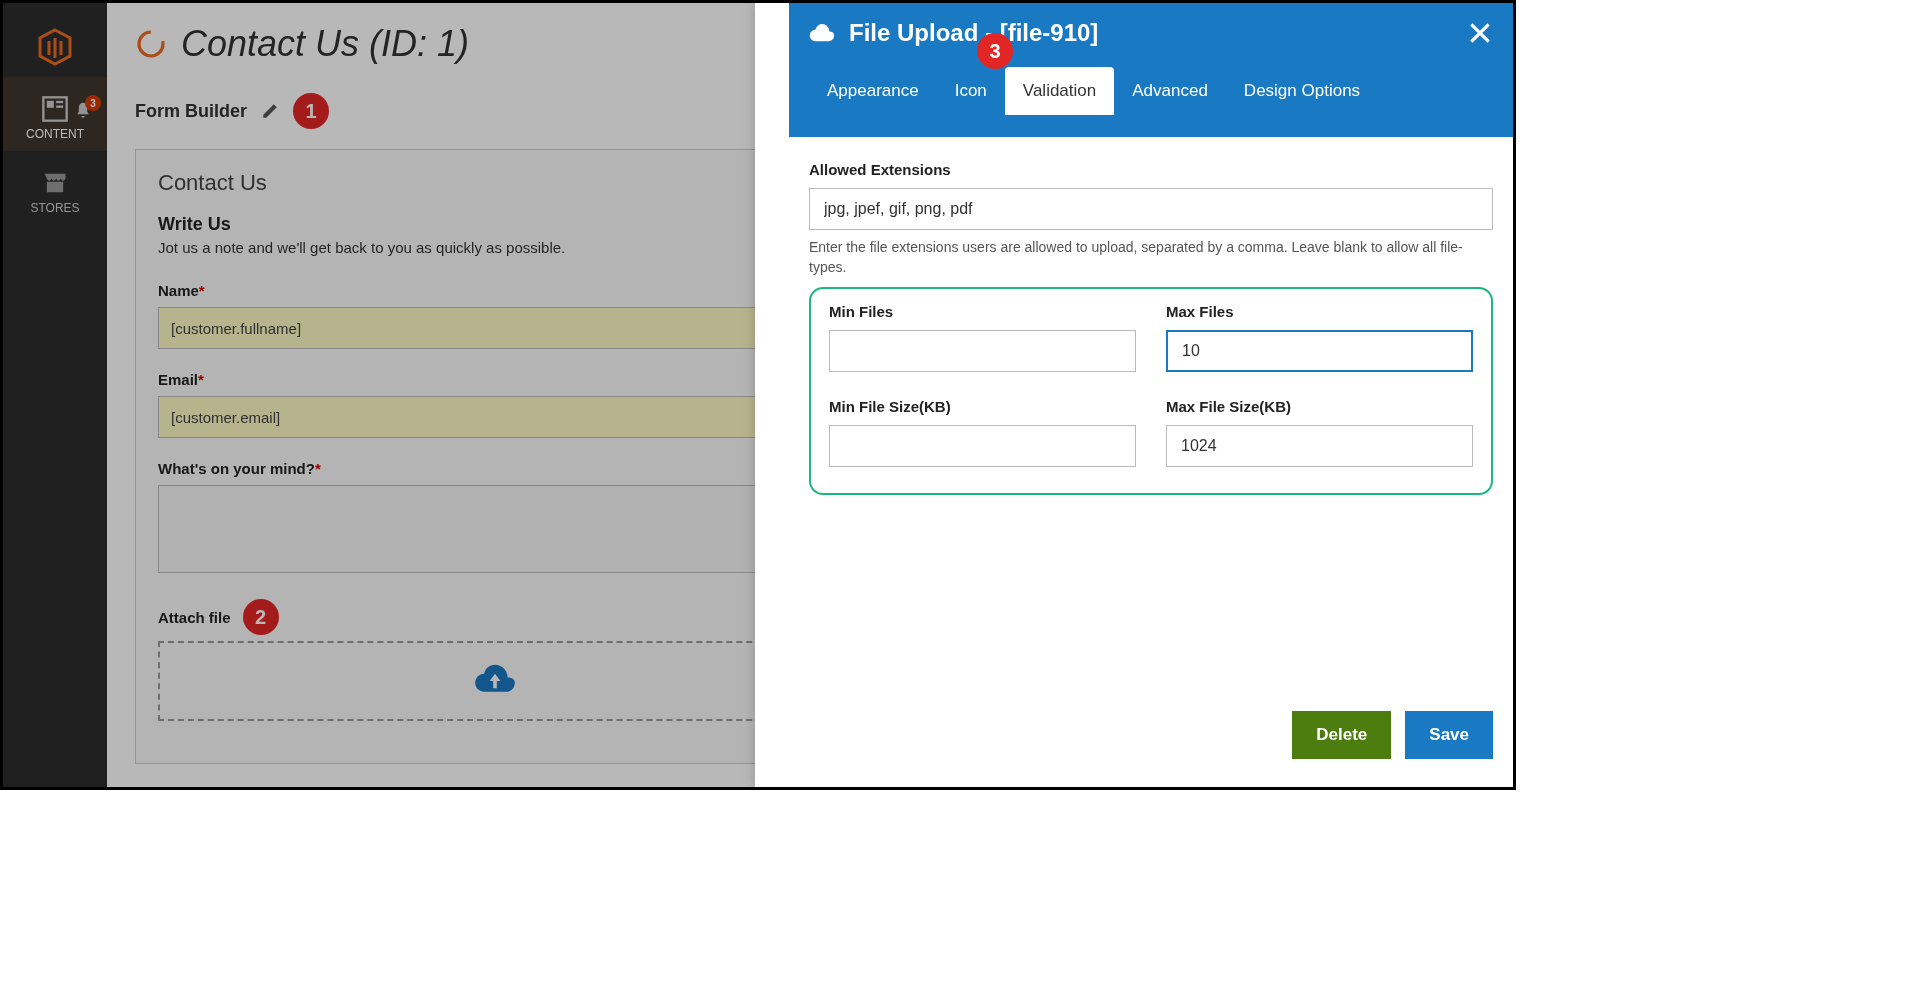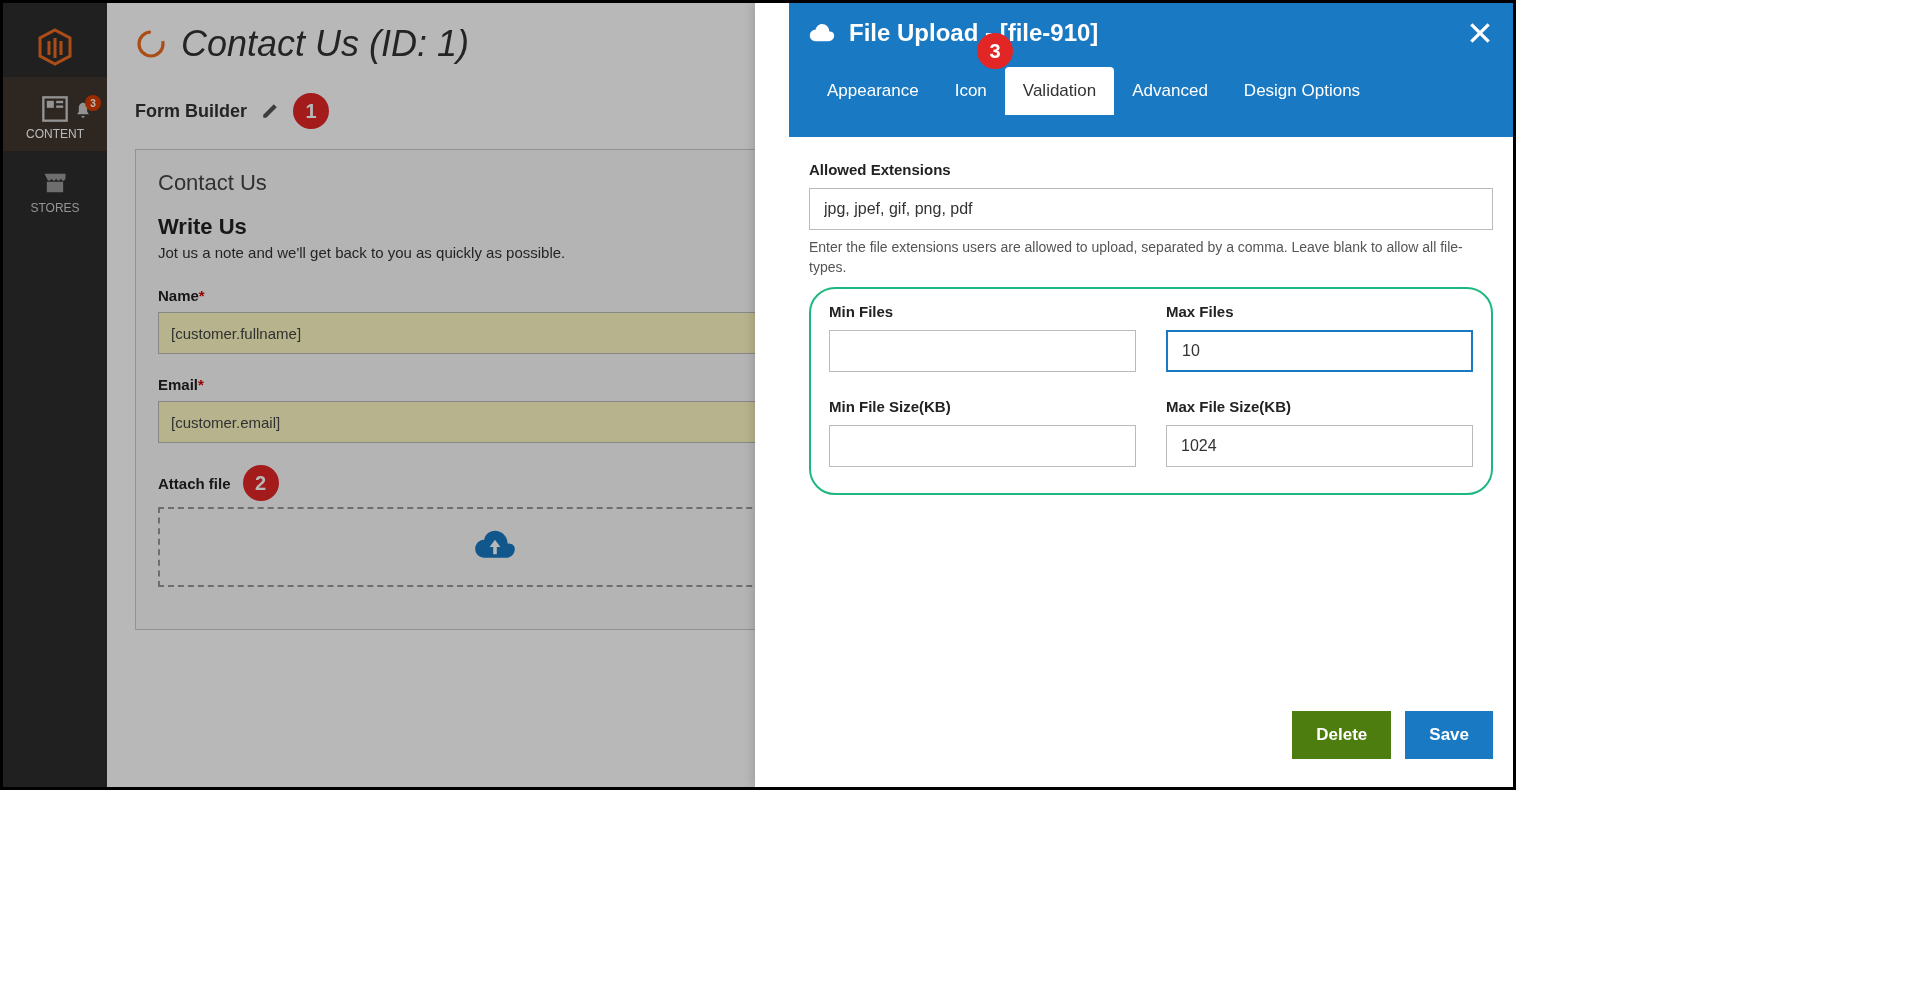--- a/index.html
+++ b/index.html
@@ -22,21 +22,21 @@
 .page-title-row { display: flex; align-items: center; gap: 14px; margin-bottom: 28px; }
 .spinner-icon { width: 32px; height: 32px; }
 .page-title { font-size: 36px; font-weight: 400; color: #333; font-style: italic; }
 .section-row { display: flex; align-items: center; gap: 14px; margin-bottom: 20px; }
 .section-title { font-size: 18px; font-weight: 600; color: #333; }
 .pencil-icon { width: 18px; height: 18px; color: #555; }
 .badge-circle { width: 36px; height: 36px; border-radius: 50%; background: #e22626; color: #fff; font-size: 20px; font-weight: bold; display: flex; align-items: center; justify-content: center; }
 
 .form-canvas { border: 1px solid #ccc; background: #fafafa; padding: 20px 22px; width: 720px; }
 .canvas-head { font-size: 22px; color: #444; margin-bottom: 18px; }
-.canvas-sub { font-size: 22px; font-weight: bold; color: #222; margin-bottom: 4px; margin-top: 14px; }
+.canvas-sub { font-size: 18px; font-weight: bold; color: #222; margin-bottom: 4px; margin-top: 14px; }
 .canvas-desc { font-size: 15px; color: #333; margin-bottom: 26px; }
 .field { margin-bottom: 22px; }
 .field-label { font-size: 15px; font-weight: 700; color: #222; display: block; margin-bottom: 8px; }
 .req { color: #d40000; }
 .text-input { width: 100%; border: 1px solid #bbb; background: #fef9c3; height: 42px; padding: 0 12px; font-size: 15px; color: #444; }
 .textarea-input { width: 100%; border: 1px solid #bbb; background: #f5f5f5; height: 88px; padding: 10px 12px; font-size: 15px; resize: none; }
 .attach-label { font-size: 15px; font-weight: 600; color: #222; display: inline-flex; align-items: center; gap: 12px; margin-bottom: 6px; }
 .attach-box { border: 2px dashed #999; height: 80px; width: 100%; display: flex; align-items: center; justify-content: center; }
 .cloud-up { width: 44px; height: 36px; color: #1979c3; }
 
@@ -54,21 +54,21 @@
 .tab { padding: 14px 18px; font-size: 17px; color: #fff; cursor: pointer; border-top-left-radius: 4px; border-top-right-radius: 4px; }
 .tab.active { background: #fff; color: #333; }
 .badge-float { position: absolute; top: -34px; left: 168px; width: 36px; height: 36px; border-radius: 50%; background: #e22626; color: #fff; font-size: 20px; font-weight: bold; display: flex; align-items: center; justify-content: center; z-index: 5; }
 
 .panel-body { padding: 24px 20px; flex: 1; overflow: auto; }
 .pb-label { font-size: 15px; font-weight: 600; color: #222; margin-bottom: 10px; display: block; }
 .pb-input { width: 100%; border: 1px solid #bbb; height: 42px; padding: 0 14px; font-size: 16px; color: #333; margin-bottom: 8px; }
 .pb-input.focus { border: 2px solid #1979c3; }
 .pb-hint { font-size: 14px; color: #555; margin-bottom: 10px; line-height: 1.4; }
 
-.highlight-box { border: 2px solid #1db87f; border-radius: 26px; padding: 14px 18px 18px; margin-top: 4px; }
+.highlight-box { border: 2px solid #1db87f; border-radius: 14px; padding: 14px 18px 18px; margin-top: 4px; }
 .two-col { display: flex; gap: 30px; }
 .col { flex: 1; }
 .col .pb-label { margin-top: 0; }
 .row2 { margin-top: 18px; }
 
 .panel-footer { padding: 16px 20px 28px; display: flex; justify-content: flex-end; gap: 14px; }
 .btn { padding: 14px 24px; font-size: 17px; font-weight: 600; color: #fff; border: none; cursor: pointer; }
 .btn-del { background: #4d7c0f; }
 .btn-save { background: #1979c3; }
 </style>
@@ -124,20 +124,24 @@
     <div class="canvas-head">Contact Us</div>
     <div class="canvas-sub">Write Us</div>
     <div class="canvas-desc">Jot us a note and we'll get back to you as quickly as possible.</div>
     <div class="field">
       <label class="field-label"><span>Name</span><span class="req">*</span></label>
       <input class="text-input" value="[customer.fullname]" style="">
     </div>
     <div class="field">
       <label class="field-label"><span>Email</span><span class="req">*</span></label>
       <input class="text-input" value="[customer.email]" style="">
+    </div>
+    <div class="field">
+      <label class="field-label"><span>What's on your mind?</span><span class="req">*</span></label>
+      <textarea class="textarea-input" style=""></textarea>
     </div>
     <div class="field">
       <div class="attach-label">
         <span>Attach file</span>
         <div class="badge-circle">2</div>
       </div>
       <div class="attach-box">
         <svg class="cloud-up" viewBox="0 0 48 40">
               <path d="M38 16 C38 8 31 2 24 2 C18 2 13 6 12 12 C6 12 2 17 2 22 C2 28 7 32 12 32 L36 32 C42 32 46 28 46 22 C46 18 43 16 38 16 Z" fill="#1979c3"></path>
               <path d="M24 12 L18 20 L22 20 L22 28 L26 28 L26 20 L30 20 Z" fill="#fff"></path>

